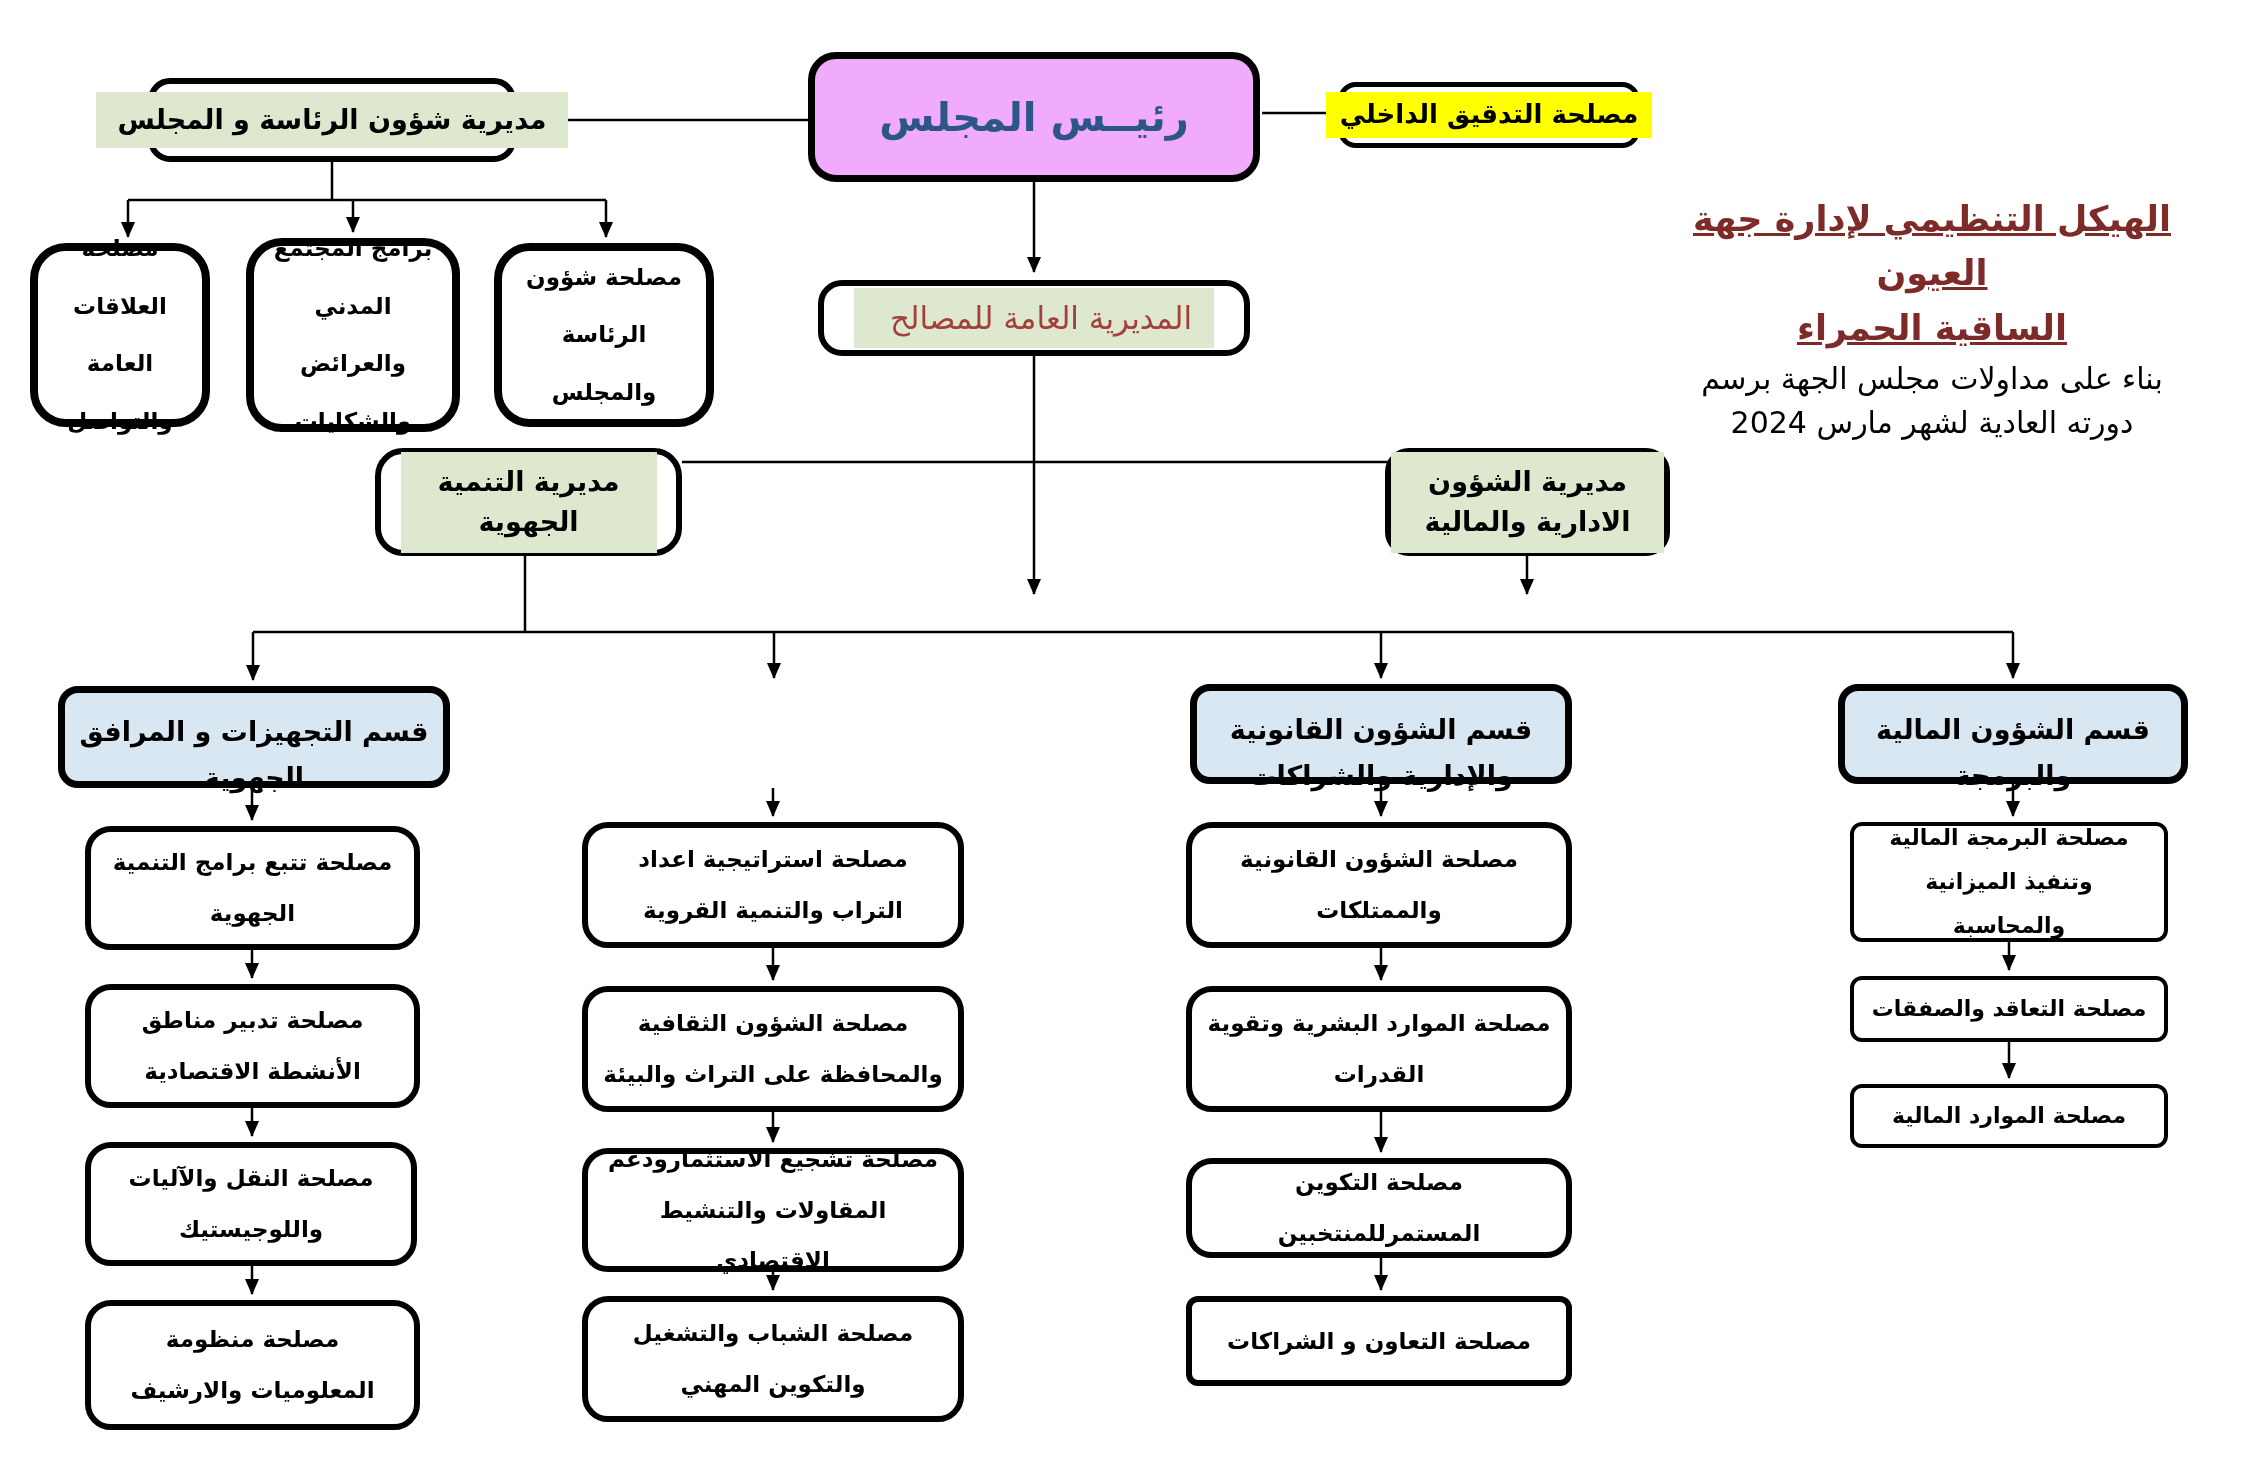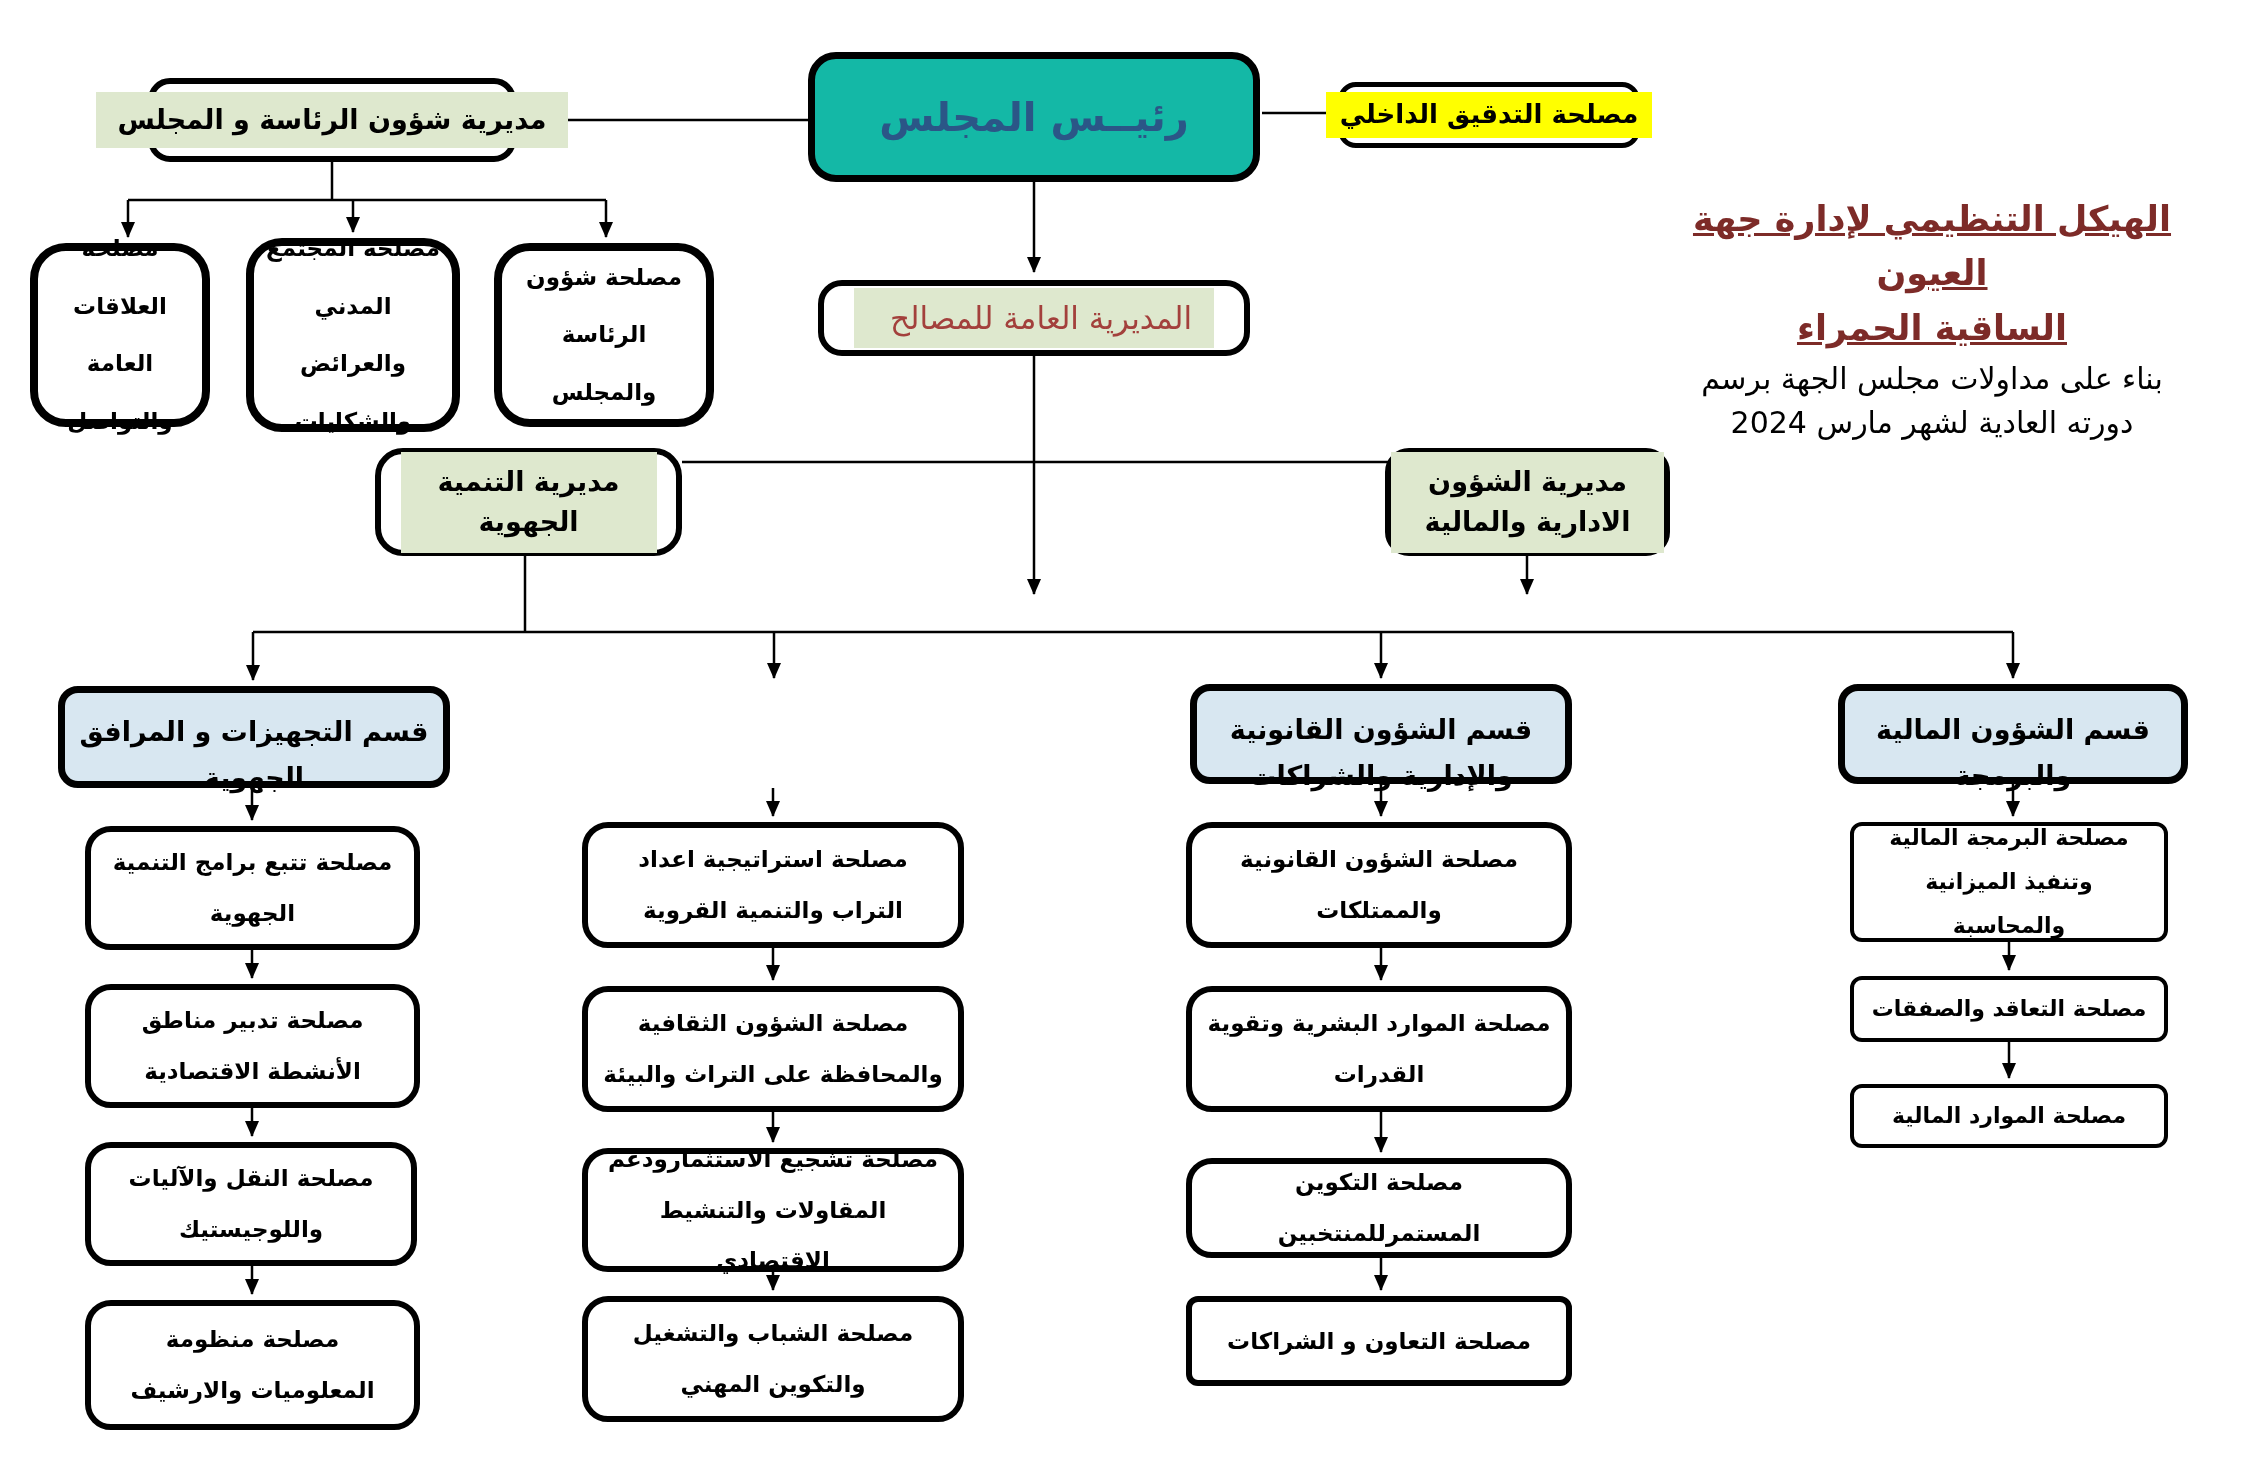--- a/index.html
+++ b/index.html
@@ -16,21 +16,21 @@
     position:absolute;box-sizing:border-box;
     background:#ffffff;border:6px solid #000;border-radius:26px;
     display:flex;align-items:center;justify-content:center;
     text-align:center;font-weight:bold;color:#000;
     padding:6px 12px;line-height:2.2;font-size:23px;
   }
   .hl{display:inline-block;padding:10px 22px;line-height:1.3;}
   .green{background:#dee8ce;}
   .yellow{background:#ffff00;}
   .president{
-    background:#14b8a6;border-width:7px;border-radius:28px;
+    background:#f0abfc;border-width:7px;border-radius:28px;
     color:#2b5687;font-size:40px;line-height:1.2;letter-spacing:1px;
   }
   .divhead{
     background:#d8e7f1;border-width:7px;border-radius:20px;
     align-items:flex-start;padding-top:16px;font-size:27px;line-height:1.7;
   }
   .pchild{border-width:8px;border-radius:36px;line-height:2.5;font-size:23px;}
   .thin{border-width:4px;border-radius:12px;font-size:22px;line-height:2.0;}
   .dirlabel{font-size:27px;}
   .nowrap{white-space:nowrap;}
@@ -106,21 +106,21 @@
   </div>
 
   <div class="box" style="left:1338px;top:82px;width:302px;height:66px;border-radius:18px;border-width:5px;padding:0;">
     <span class="hl yellow nowrap" style="font-size:26px;padding:6px 14px;">مصلحة التدقيق الداخلي</span>
   </div>
 
   <div class="box pchild" style="left:30px;top:243px;width:180px;height:184px;">
     <span>مصلحة العلاقات العامة والتواصل</span>
   </div>
   <div class="box pchild" style="left:246px;top:238px;width:214px;height:194px;">
-    <span>مصلحة المجتمع المدني والعرائض والشكايات</span>
+    <span>برامج المجتمع المدني والعرائض والشكايات</span>
   </div>
   <div class="box pchild" style="left:494px;top:243px;width:220px;height:184px;">
     <span>مصلحة شؤون الرئاسة والمجلس</span>
   </div>
 
   <div class="box" style="left:818px;top:280px;width:432px;height:76px;border-radius:24px;padding:0;">
     <span class="hl green gd-text nowrap" style="font-weight:normal;padding-left:36px;">المديرية العامة للمصالح</span>
   </div>
 
   <div class="box" style="left:375px;top:448px;width:307px;height:108px;border-radius:28px;padding:0;">

